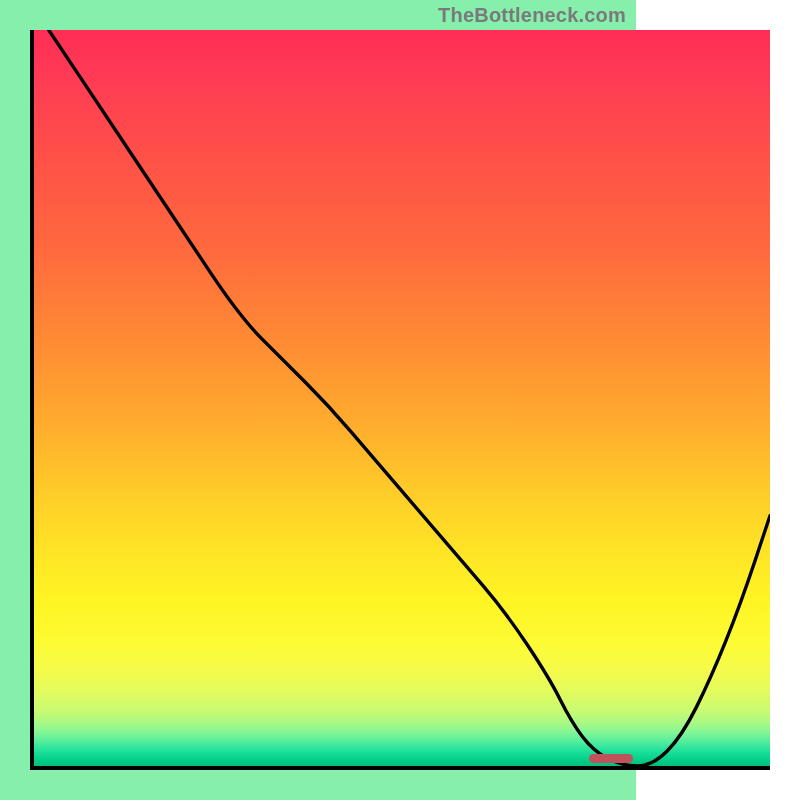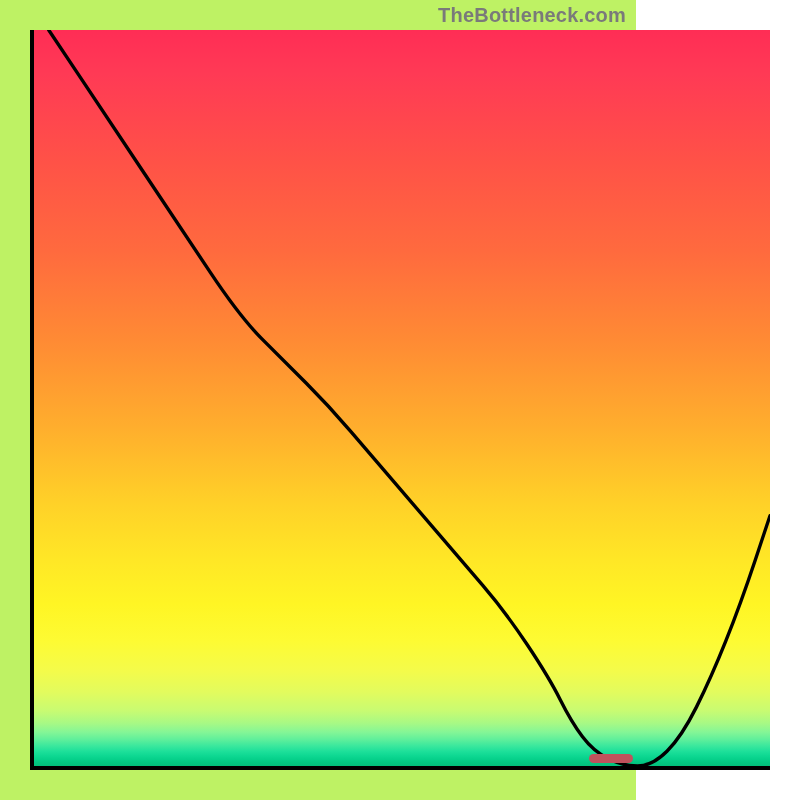--- a/index.html
+++ b/index.html
@@ -8,21 +8,21 @@
     width: 800px;
     height: 800px;
     background: #ffffff;
     overflow: hidden;
     font-family: Arial, Helvetica, sans-serif;
   }
   .outer {
     position: relative;
     width: 636px;
     height: 800px;
-    background: #bef264;
+    background: #86efac;
   }
   .watermark {
     position: absolute;
     top: 4px;
     right: 10px;
     color: #7a7a7a;
     font-size: 20px;
     font-weight: 600;
     letter-spacing: 0.2px;
     z-index: 30;

